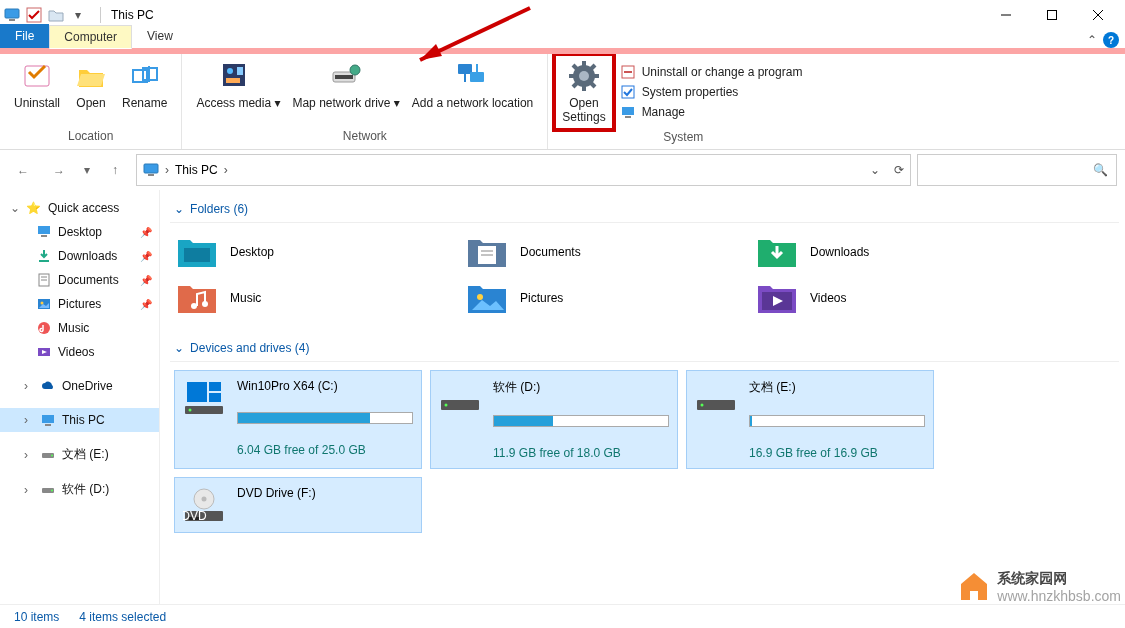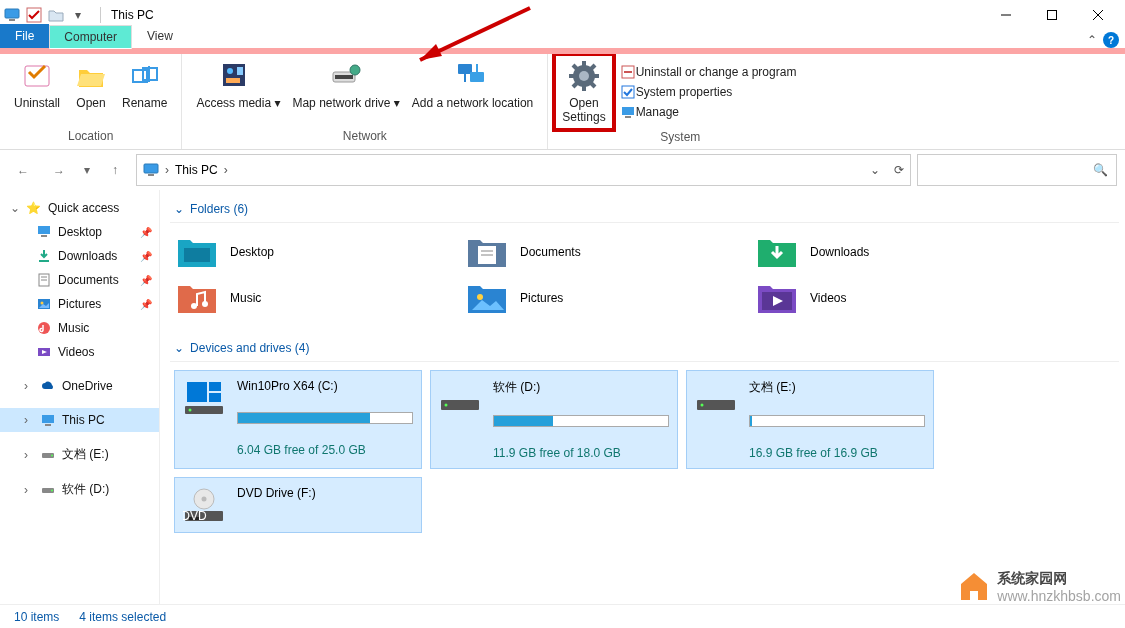--- a/index.html
+++ b/index.html
@@ -7,33 +7,33 @@
 .titlebar{height:30px;display:flex;align-items:center;padding:0 4px}
 .tb-icons{display:flex;align-items:center;gap:6px;margin-right:8px}
 .tb-icons span{width:16px;height:16px;display:flex;align-items:center;justify-content:center}
 .tb-title{flex:none;margin-left:4px;color:#000}
 .tb-sep{width:1px;height:16px;background:#ccc;margin:0 6px}
 .tb-right{margin-left:auto;display:flex}
 .tb-btn{width:46px;height:30px;display:flex;align-items:center;justify-content:center;color:#333}
 .tabs{height:24px;display:flex;align-items:flex-end;border-bottom:6px solid #fca5a5;position:relative}
 .tab{padding:4px 14px;color:#333;background:transparent;border:1px solid transparent}
 .tab.file{background:#1979ca;color:#fff}
-.tab.active{background:#5eead4;border:1px solid #ddd;border-bottom:1px solid #fff;margin-bottom:-1px}
+.tab.active{background:#fef9c3;border:1px solid #ddd;border-bottom:1px solid #fff;margin-bottom:-1px}
 .help-icons{position:absolute;right:6px;top:2px;display:flex;gap:6px;align-items:center}
 .help-circle{width:16px;height:16px;border-radius:50%;background:#0078d7;color:#fff;display:flex;align-items:center;justify-content:center;font-size:10px;font-weight:bold}
 .ribbon{height:96px;background:#fff;display:flex;border-bottom:1px solid #ddd}
 .ribbon-group{display:flex;flex-direction:column;align-items:center;padding:2px 8px;border-right:1px solid #e5e5e5}
 .rg-items{display:flex;flex:1}
 .rg-label{color:#555;padding:2px 0 4px}
 .rbtn{display:flex;flex-direction:column;align-items:center;justify-content:flex-start;padding:4px 6px;min-width:50px}
 .rbtn .ic{width:32px;height:32px;display:flex;align-items:center;justify-content:center;margin-bottom:4px}
 .rbtn .lbl{text-align:center;line-height:14px;color:#222}
 .rbtn.highlight{outline:4px solid #c00}
 .system-links{display:flex;flex-direction:column;justify-content:center;gap:4px;padding:0 8px}
-.system-links .slink{display:flex;align-items:center;color:#222}
+.system-links .slink{display:flex;align-items:center;gap:6px;color:#222}
 .system-links .sic{width:16px;height:16px;display:flex;align-items:center;justify-content:center}
 .addr-row{height:40px;display:flex;align-items:center;padding:4px 8px;gap:6px}
 .nav-btn{width:30px;height:30px;display:flex;align-items:center;justify-content:center;color:#666}
 .addrbar{flex:1;height:32px;border:1px solid #ccc;display:flex;align-items:center;padding:0 6px;gap:6px}
 .addrbar .crumb{color:#000}
 .addrbar .sep{color:#555}
 .addr-right{margin-left:auto;display:flex;align-items:center;gap:14px;color:#555}
 .search{width:200px;height:32px;border:1px solid #ccc;display:flex;align-items:center;padding:0 8px;color:#888}
 .search span:first-child{flex:1}
 .body-row{display:flex;height:430px}

